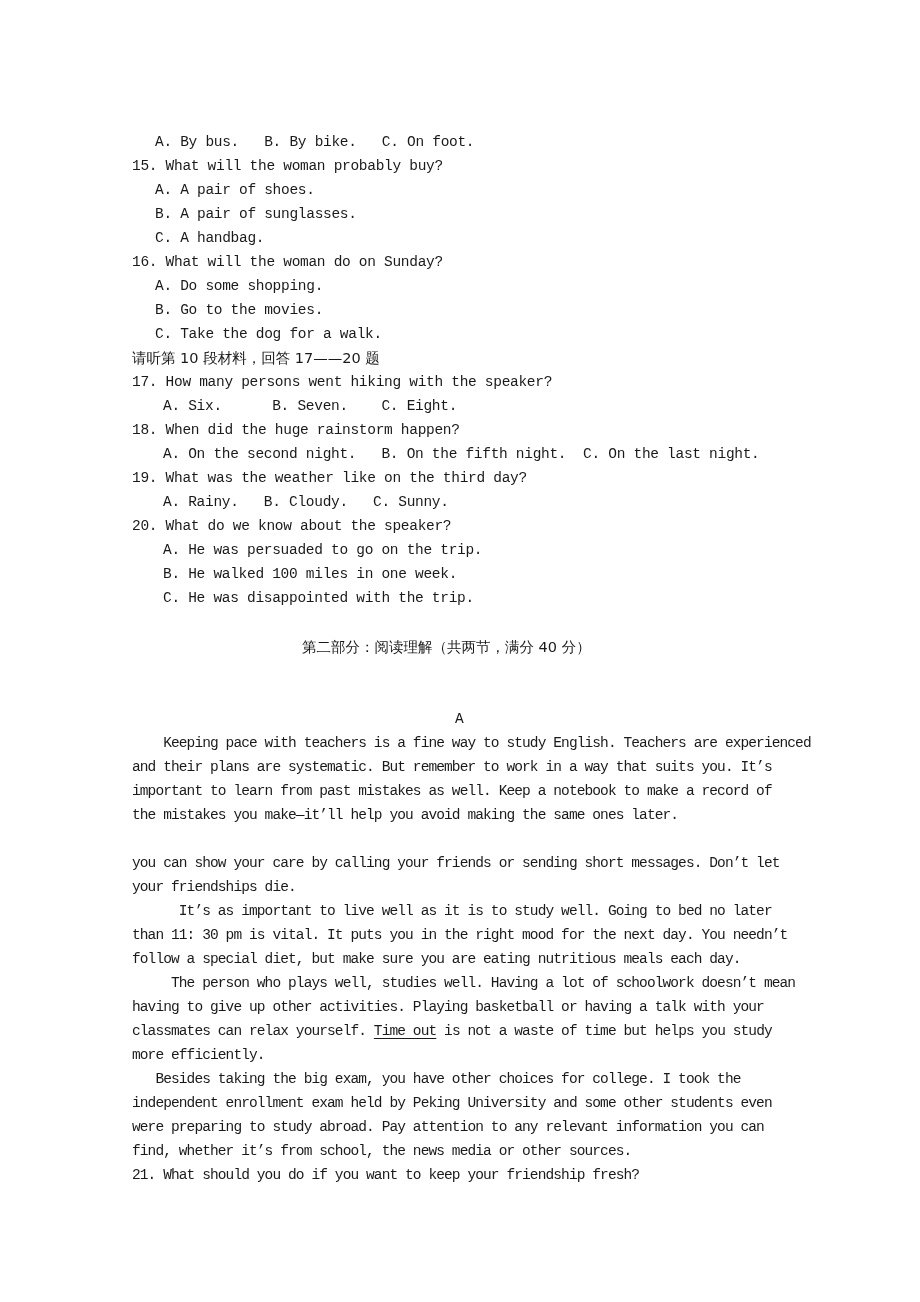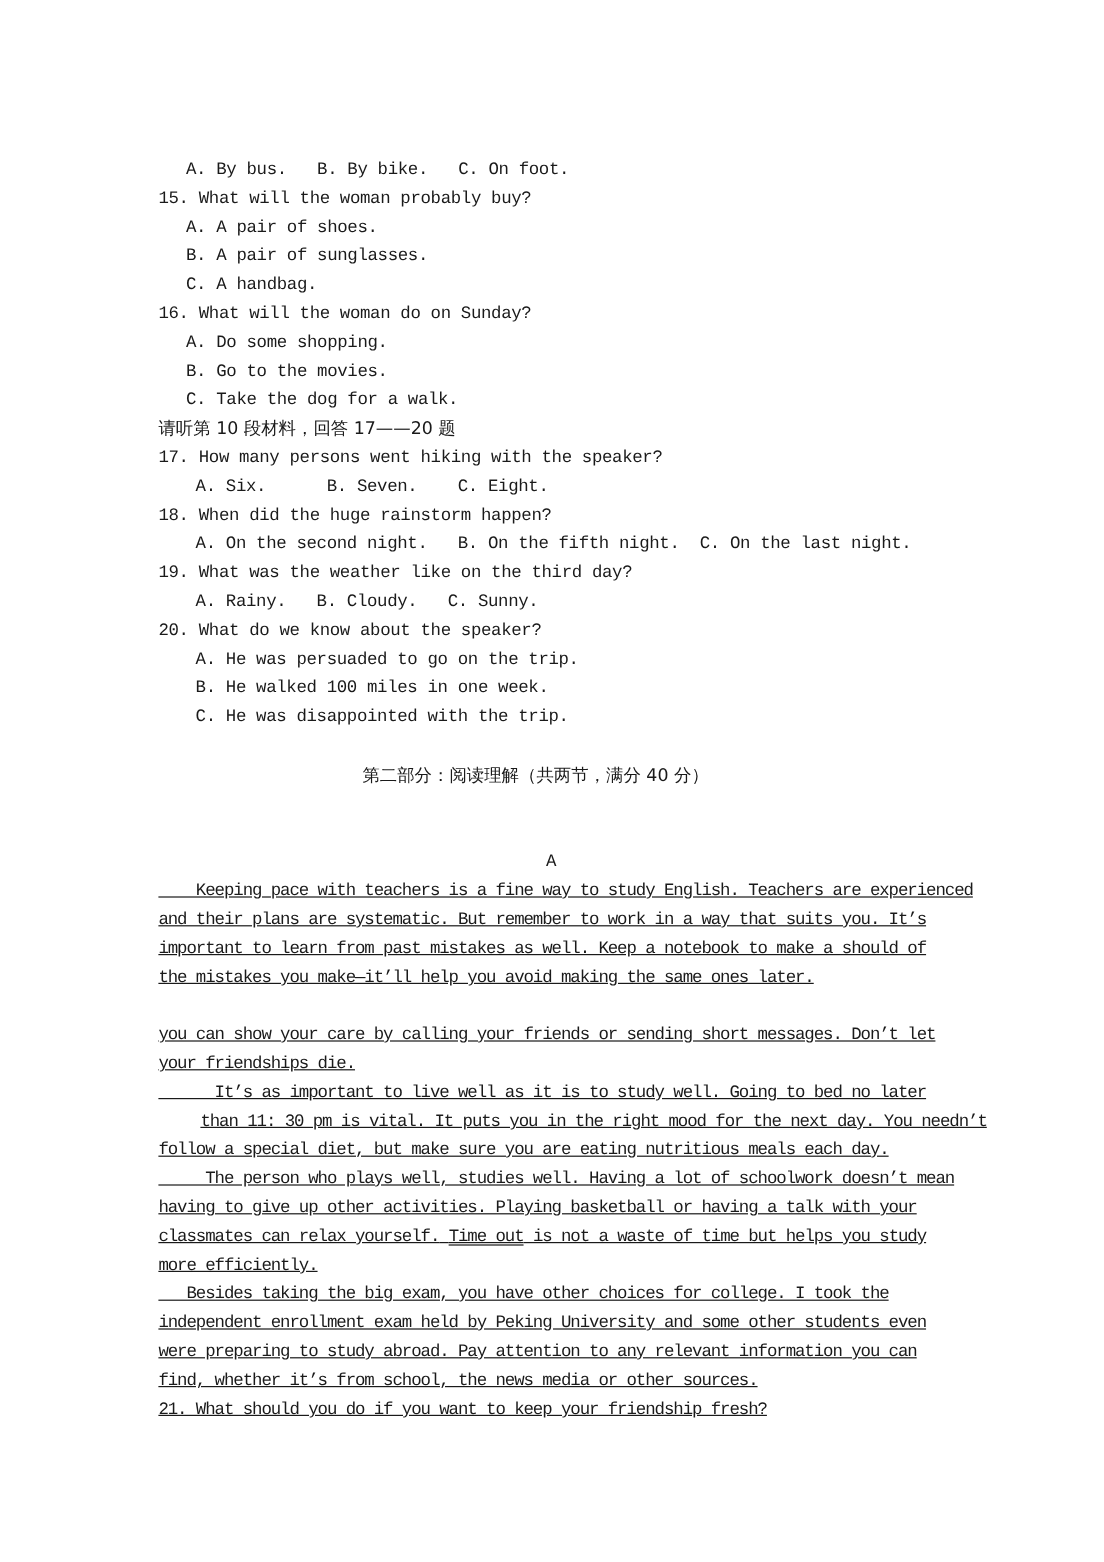--- a/index.html
+++ b/index.html
@@ -30,21 +30,20 @@
     .mono {
       font-family: "Liberation Mono", "DejaVu Sans Mono", monospace;
       font-size: 14.5px;
       letter-spacing: -0.3px;
     }
     .prose {
       font-family: "Liberation Mono", "DejaVu Sans Mono", monospace;
       font-size: 14.5px;
       letter-spacing: -0.9px;
       transform-origin: left top;
-      text-decoration: underline;
     }
     .cjk {
       font-family: "DejaVu Sans", sans-serif;
       font-size: 14.5px;
     }
     .underline {
       text-decoration: underline;
       text-decoration-style: solid;
       text-underline-offset: 3px;
     }
@@ -81,26 +80,26 @@
   <div class="line mono" style="left:163px; top:525px;">A. He was persuaded to go on the trip.</div>
   <div class="line mono" style="left:163px; top:549px;">B. He walked 100 miles in one week.</div>
   <div class="line mono" style="left:163px; top:573px;">C. He was disappointed with the trip.</div>
 
   <div class="line cjk" style="left:302px; top:622px;">第二部分：阅读理解（共两节，满分 40 分）</div>
 
   <div class="line mono" style="left:455px; top:694px;">A</div>
 
   <div class="line prose" style="left:132px; top:718px;">    Keeping pace with teachers is a fine way to study English. Teachers are experienced</div>
   <div class="line prose" style="left:132px; top:742px;">and their plans are systematic. But remember to work in a way that suits you. It’s</div>
-  <div class="line prose" style="left:132px; top:766px;">important to learn from past mistakes as well. Keep a notebook to make a should of</div>
+  <div class="line prose" style="left:132px; top:766px;">important to learn from past mistakes as well. Keep a notebook to make a record of</div>
   <div class="line prose" style="left:132px; top:790px;">the mistakes you make—it’ll help you avoid making the same ones later.</div>
   <div class="line prose" style="left:132px; top:838px;">you can show your care by calling your friends or sending short messages. Don’t let</div>
   <div class="line prose" style="left:132px; top:862px;">your friendships die.</div>
   <div class="line prose" style="left:132px; top:886px;">      It’s as important to live well as it is to study well. Going to bed no later</div>
-  <div class="line prose" style="left:132px; top:910px;margin-left:35px;">than 11: 30 pm is vital. It puts you in the right mood for the next day. You needn’t</div>
+  <div class="line prose" style="left:132px; top:910px;">than 11: 30 pm is vital. It puts you in the right mood for the next day. You needn’t</div>
   <div class="line prose" style="left:132px; top:934px;">follow a special diet, but make sure you are eating nutritious meals each day.</div>
   <div class="line prose" style="left:132px; top:958px;">     The person who plays well, studies well. Having a lot of schoolwork doesn’t mean</div>
   <div class="line prose" style="left:132px; top:982px;">having to give up other activities. Playing basketball or having a talk with your</div>
   <div class="line prose" style="left:132px; top:1006px;"><span>classmates can relax yourself.</span> <span class="underline">Time out</span><span> is not a waste of time but helps you study</span></div>
   <div class="line prose" style="left:132px; top:1030px;">more efficiently.</div>
   <div class="line prose" style="left:132px; top:1054px;text-align:right;">   Besides taking the big exam, you have other choices for college. I took the</div>
   <div class="line prose" style="left:132px; top:1078px;">independent enrollment exam held by Peking University and some other students even</div>
   <div class="line prose" style="left:132px; top:1102px;">were preparing to study abroad. Pay attention to any relevant information you can</div>
   <div class="line prose" style="left:132px; top:1126px;">find, whether it’s from school, the news media or other sources.</div>
 

